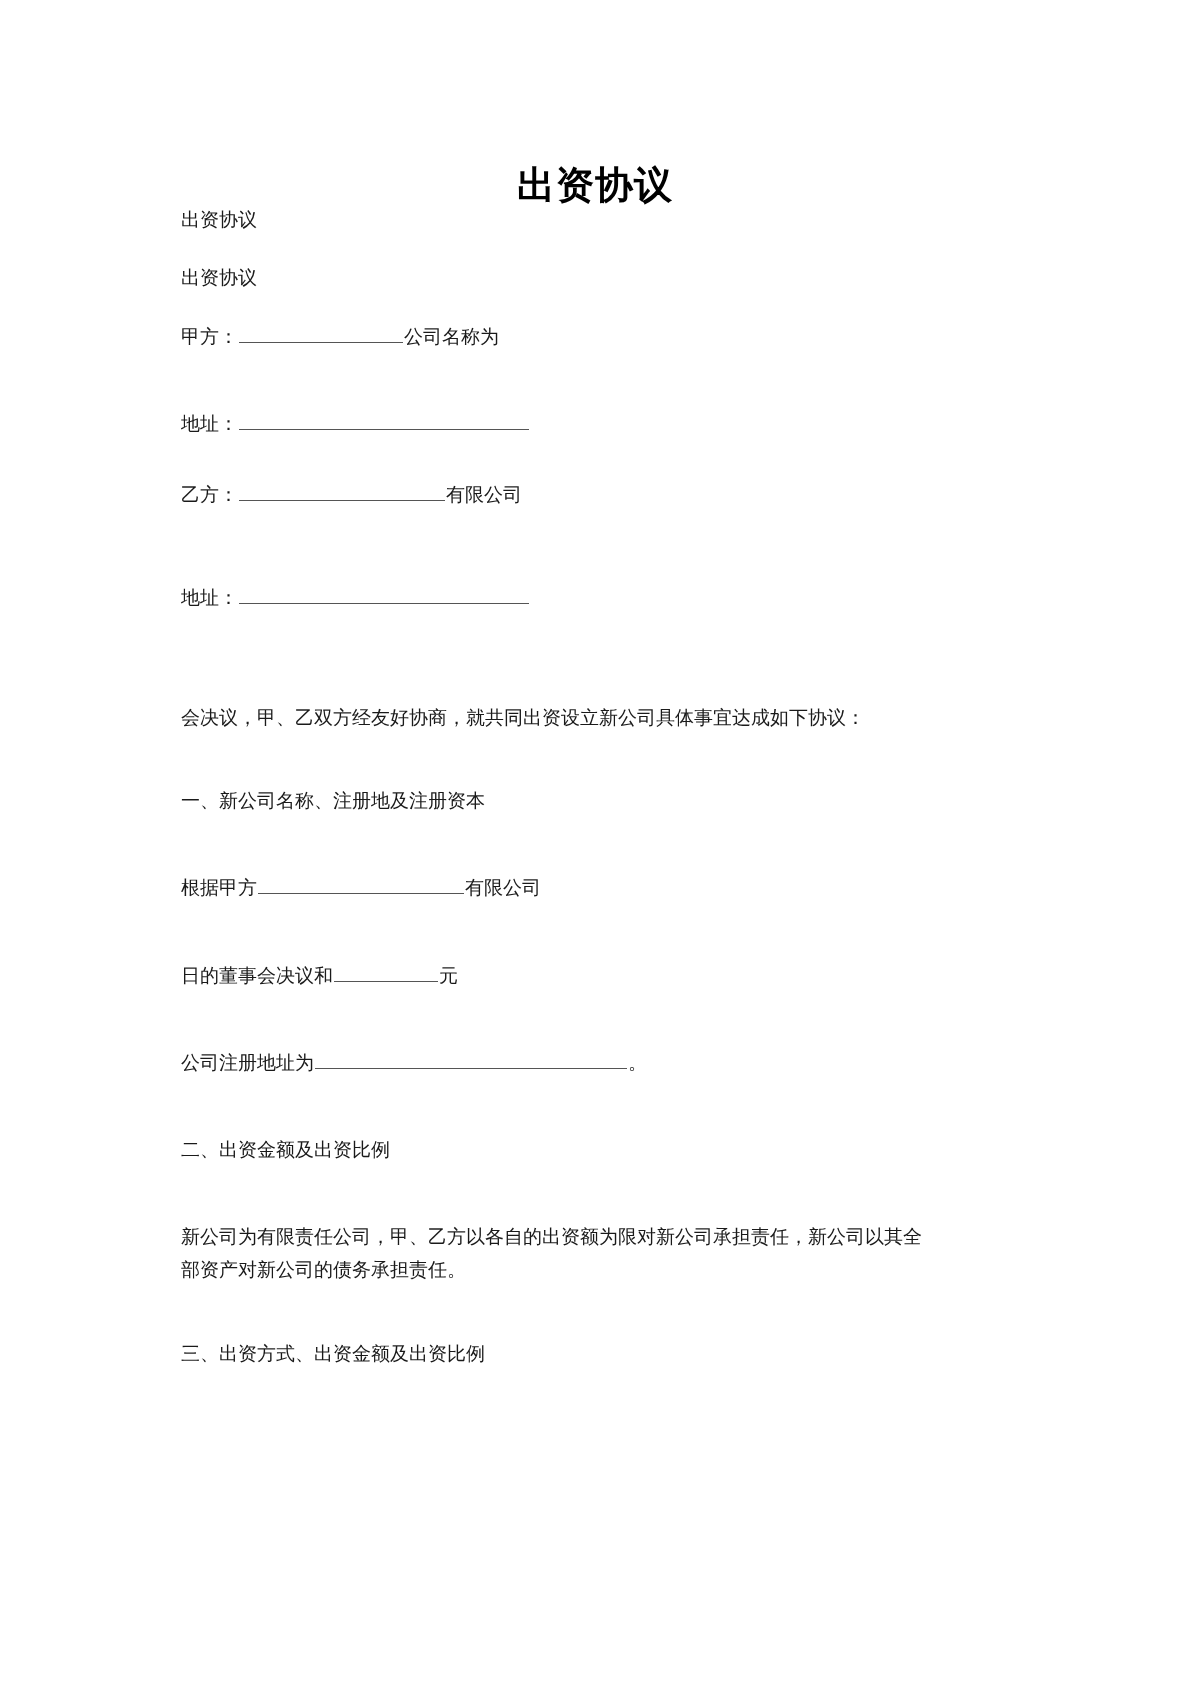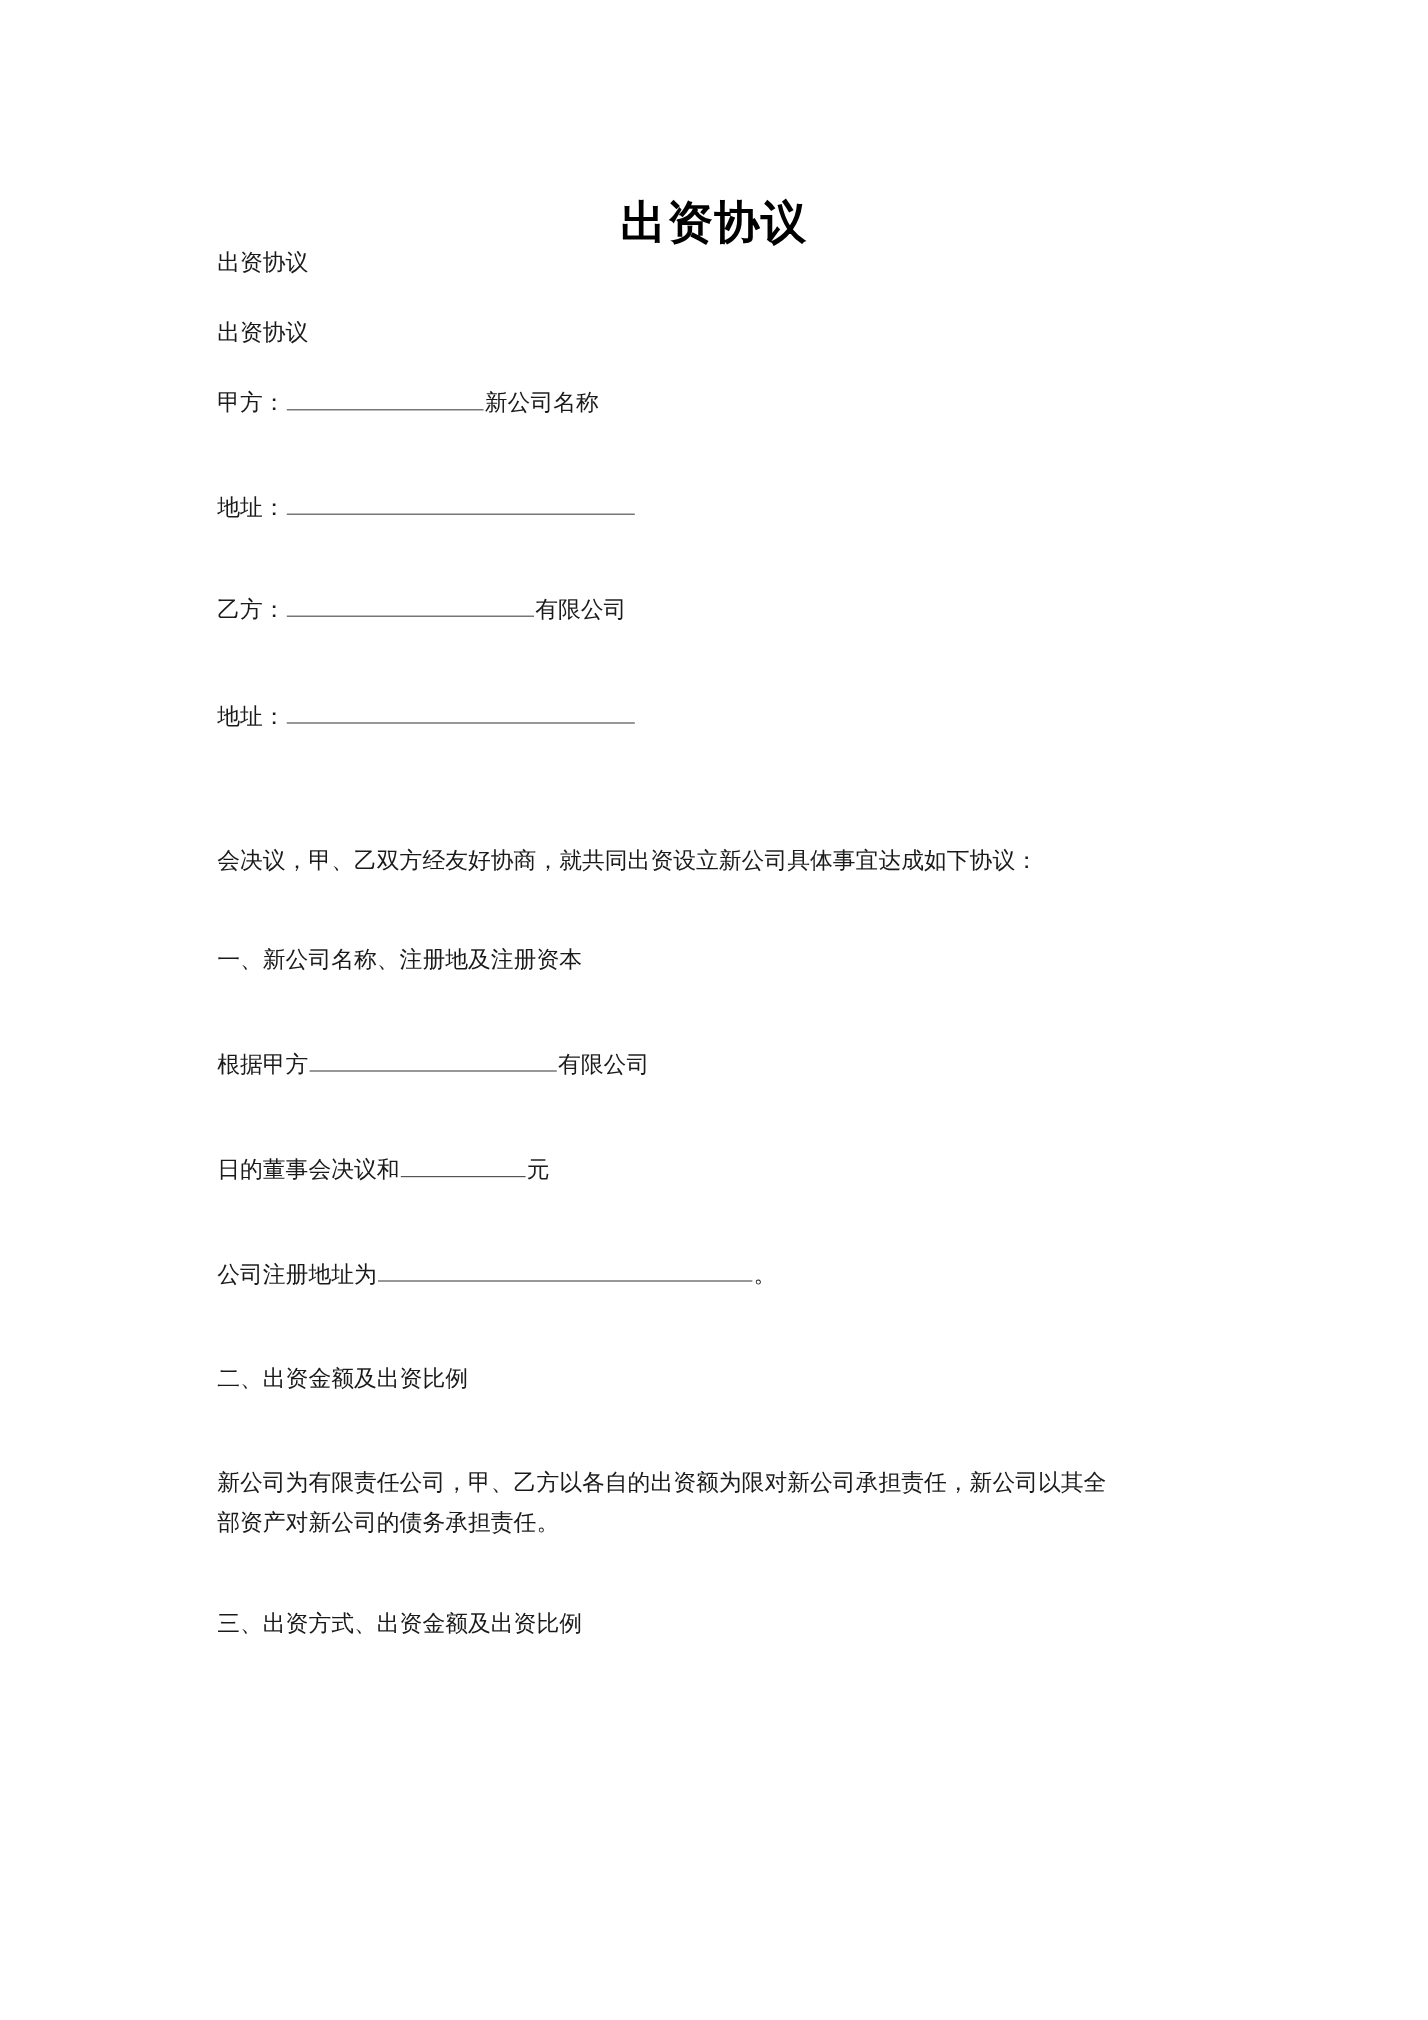--- a/index.html
+++ b/index.html
@@ -27,28 +27,28 @@
 <body>
 
 <div class="page">
 
   <div class="title">出资协议</div>
 
   <div class="p" style="top:203px">出资协议</div>
   <div class="p" style="top:261px">出资协议</div>
 
   <div class="p" style="top:320px">
-    <span>甲方：</span><span class="blank" style="width:164px"></span><span>新公司名称</span>
+    <span>甲方：</span><span class="blank" style="width:164px"></span><span>公司名称为</span>
   </div>
 
   <div class="p" style="top:407px">
     <span>地址：</span><span class="blank" style="width:290px"></span>
   </div>
 
-  <div class="p" style="top:492px">
+  <div class="p" style="top:478px">
     <span>乙方：</span><span class="blank" style="width:206px"></span><span>有限公司</span>
   </div>
 
   <div class="p" style="top:581px">
     <span>地址：</span><span class="blank" style="width:290px"></span>
   </div>
 
   <div class="p" style="top:701px">会决议，甲、乙双方经友好协商，就共同出资设立新公司具体事宜达成如下协议：</div>
 
   <div class="p" style="top:784px">一、新公司名称、注册地及注册资本</div>

